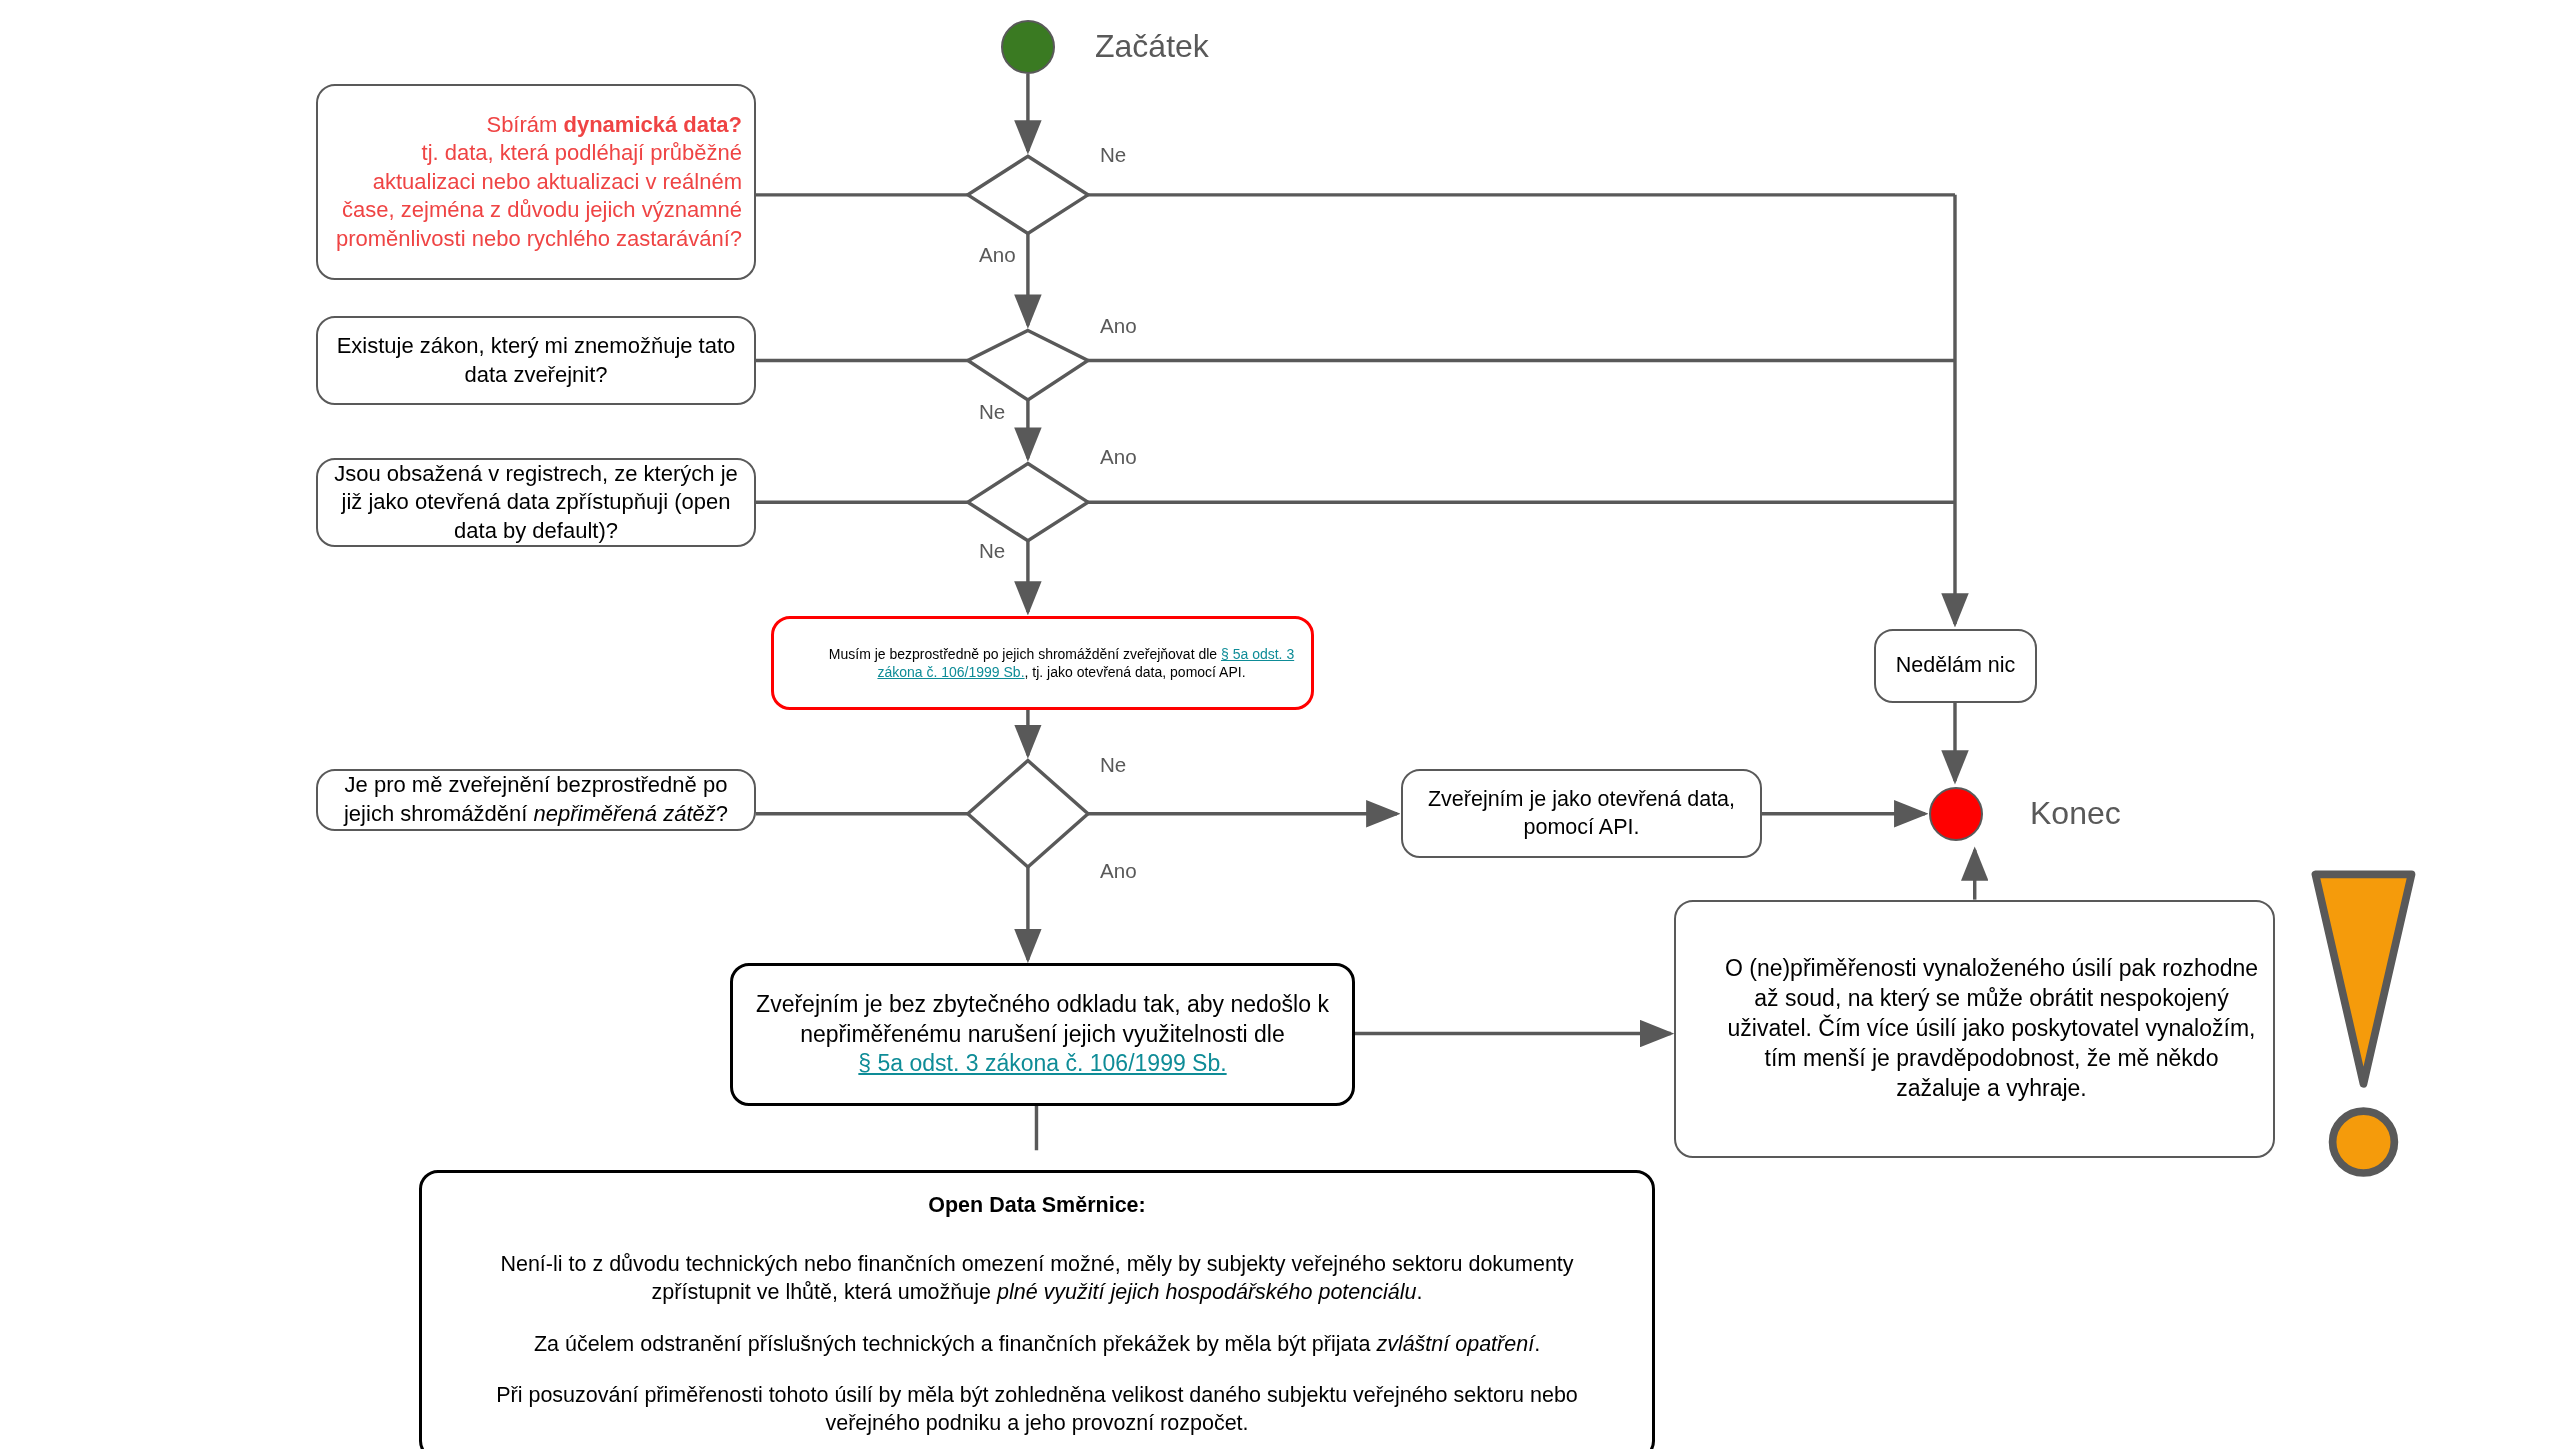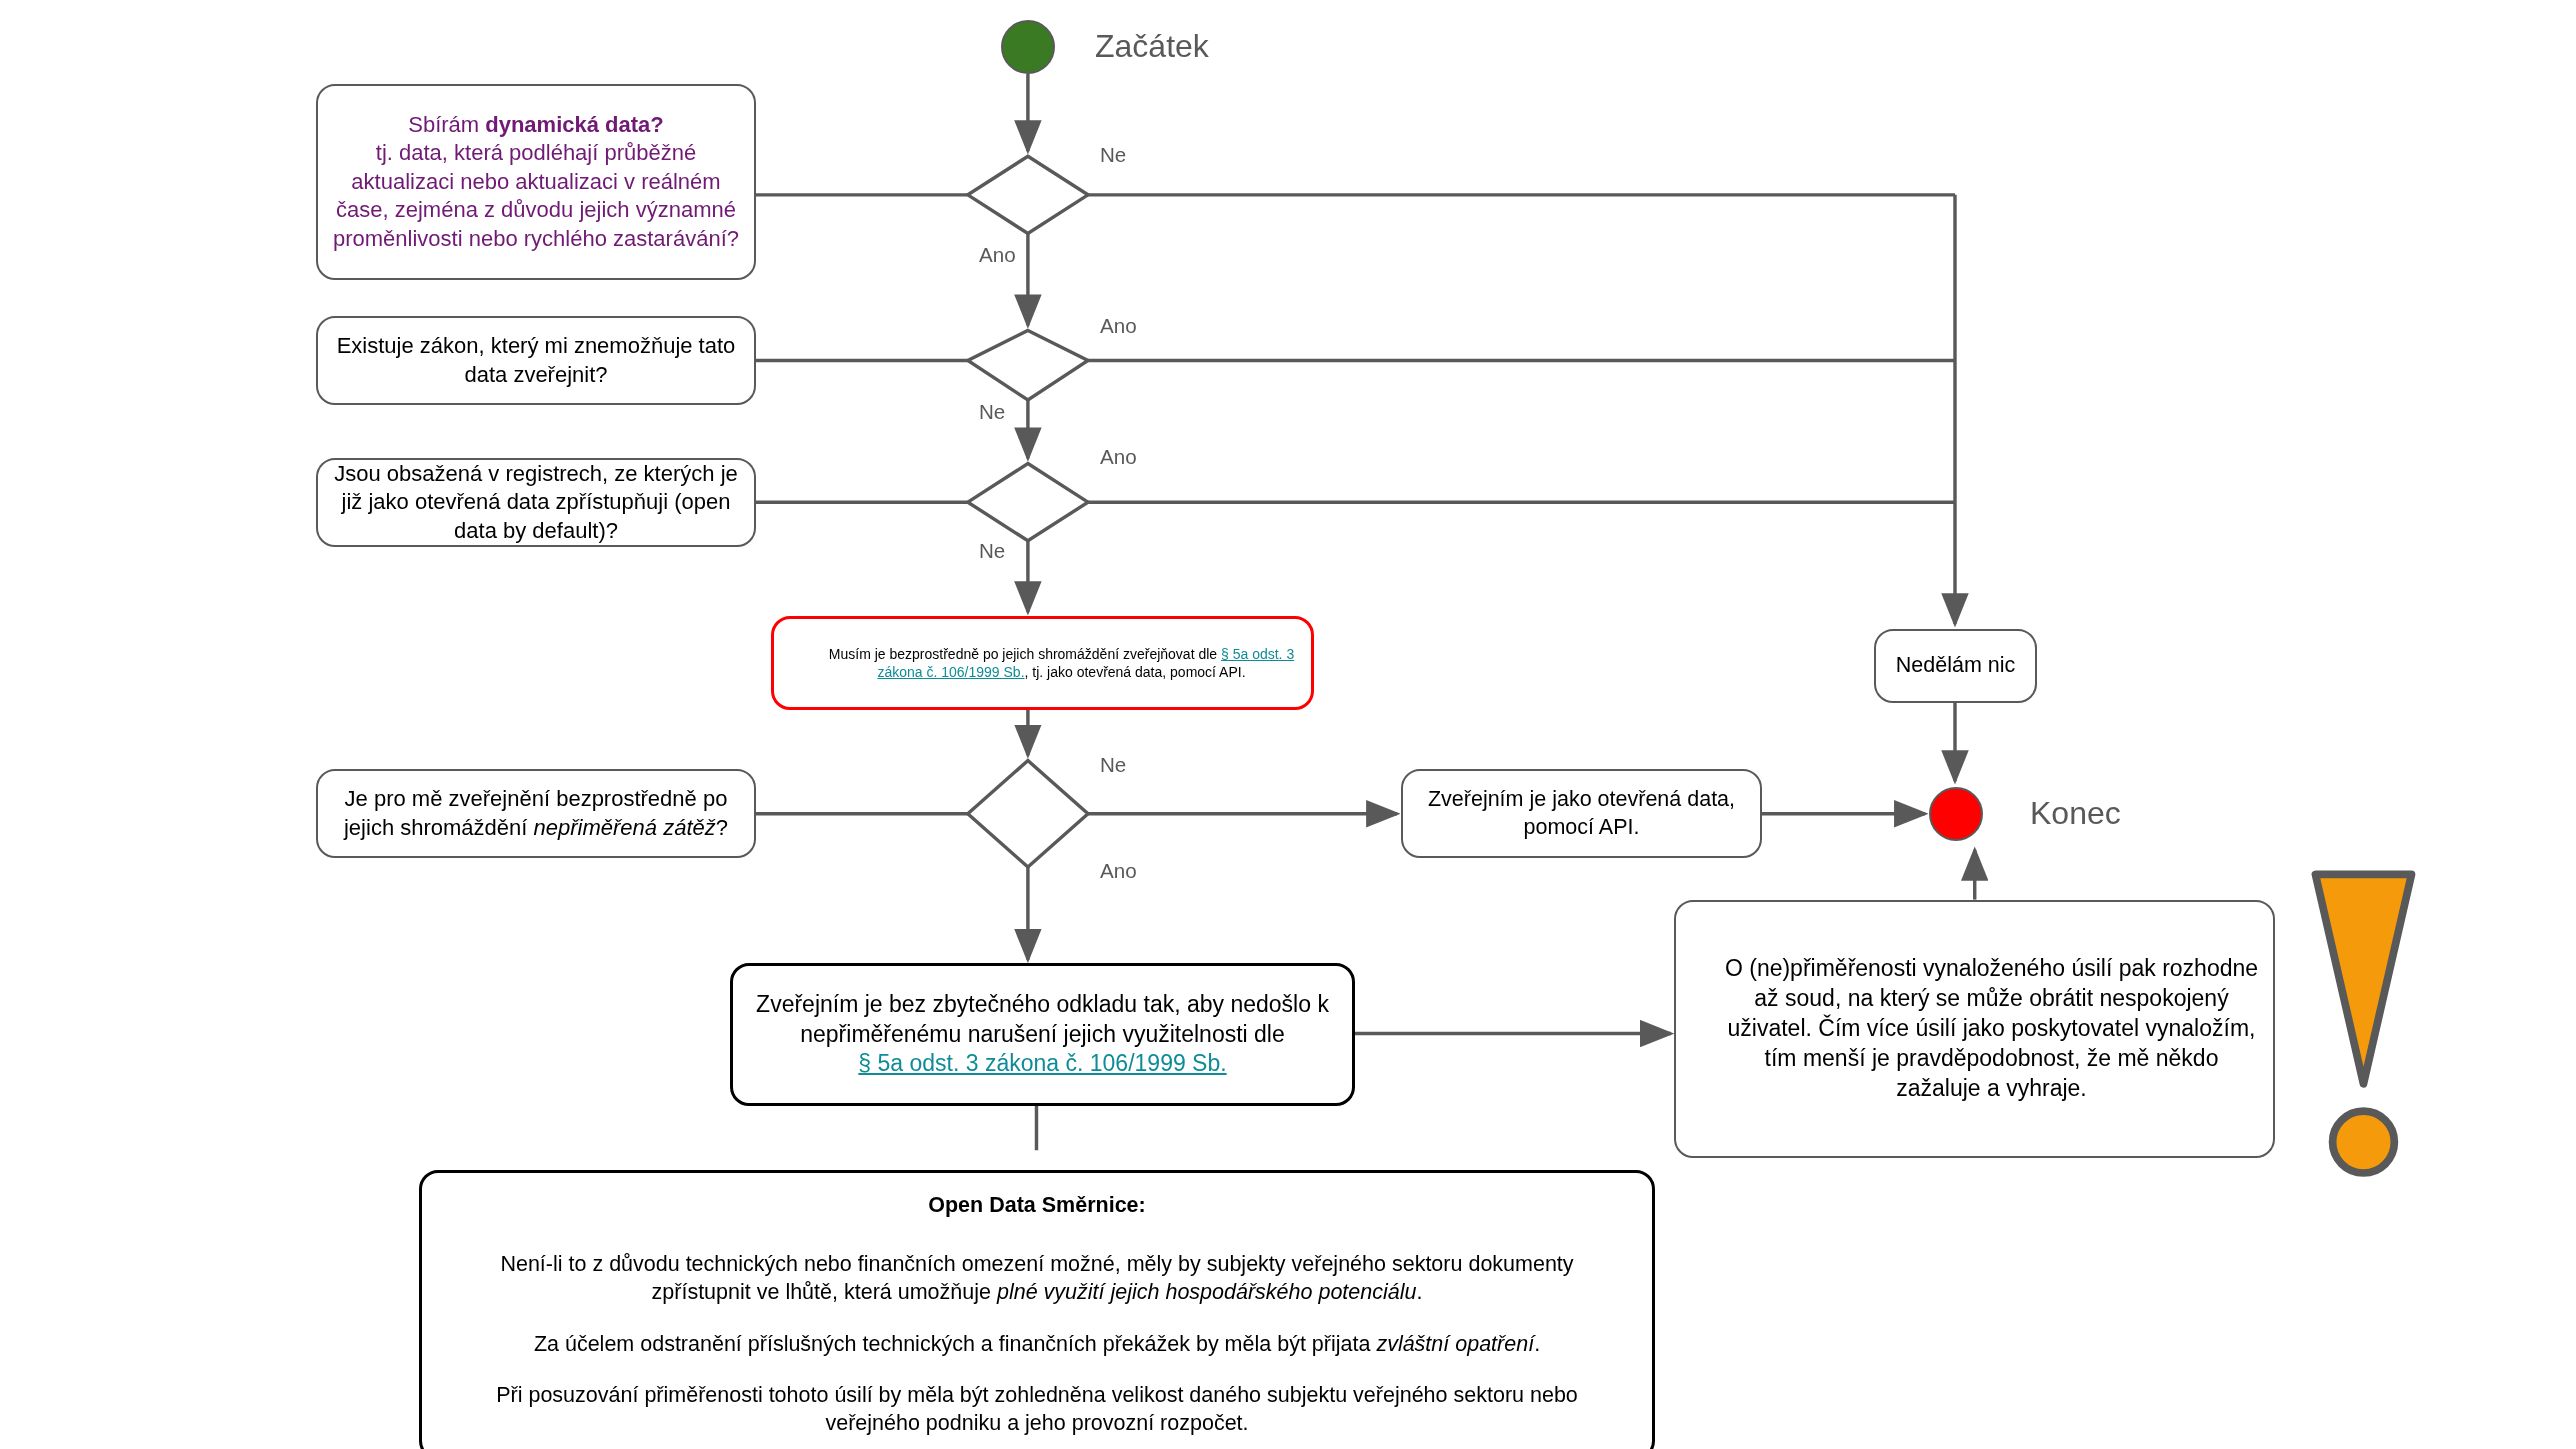--- a/index.html
+++ b/index.html
@@ -15,21 +15,21 @@
 
   
   .rbox{border:2.6px solid #595959;border-radius:19px;color:#000;}
   
   .bbox{border:3.4px solid #000000;border-radius:19px;color:#000;}
   
   .redbox{border:3.4px solid #FF0000;border-radius:19px;color:#000;}
 
   .inner{padding:5.2px 12px;line-height:1.30;}
 
-  .q-left{color:#701a75;text-align:center;}
+  .q-left{color:#ef4444;text-align:right;}
 
   .link{color:#0E8C97;text-decoration:underline;}
 
   .start-circle{position:absolute;width:54px;height:54px;border-radius:50%;
       background:#3A7A22;border:2.6px solid #595959;box-sizing:border-box;}
   .end-circle{position:absolute;width:54px;height:54px;border-radius:50%;
       background:#FF0000;border:2.6px solid #595959;box-sizing:border-box;}
 
   .big-label{position:absolute;color:#595959;font-size:32px;white-space:nowrap;}
 
@@ -109,21 +109,21 @@
   </div>
 
   <div class="node rbox" style="left:316px;top:458px;width:440px;height:89px;">
     <div class="inner" style="font-size:22px;">Jsou obsažená v registrech, ze kterých je již jako otevřená data zpřístupňuji (open data by default)?</div>
   </div>
 
   <div class="node rbox" style="left:316px;top:316px;width:440px;height:89px;">
     <div class="inner" style="font-size:22px;">Existuje zákon, který mi znemožňuje tato data zveřejnit?</div>
   </div>
 
-  <div class="node rbox" style="left:316px;top:769px;width:440px;height:89px;">
+  <div class="node rbox" style="left:316px;top:769px;width:440px;height:62px;">
     <div class="inner" style="font-size:22px;">
       <span>Je pro mě zveřejnění bezprostředně po jejich shromáždění </span><i>nepřiměřená zátěž</i><span>?</span>
     </div>
   </div>
 
   <div class="node redbox" style="left:771px;top:616px;width:543px;height:94px;">
     <div class="inner" style="font-size:14px;margin-left:38px;">
       <span>Musím je bezprostředně po jejich shromáždění zveřejňovat dle </span><span class="link">§ 5a odst. 3 zákona  č. 106/1999 Sb.</span><span>, tj. jako otevřená data, pomocí API.</span>
     </div>
   </div>

